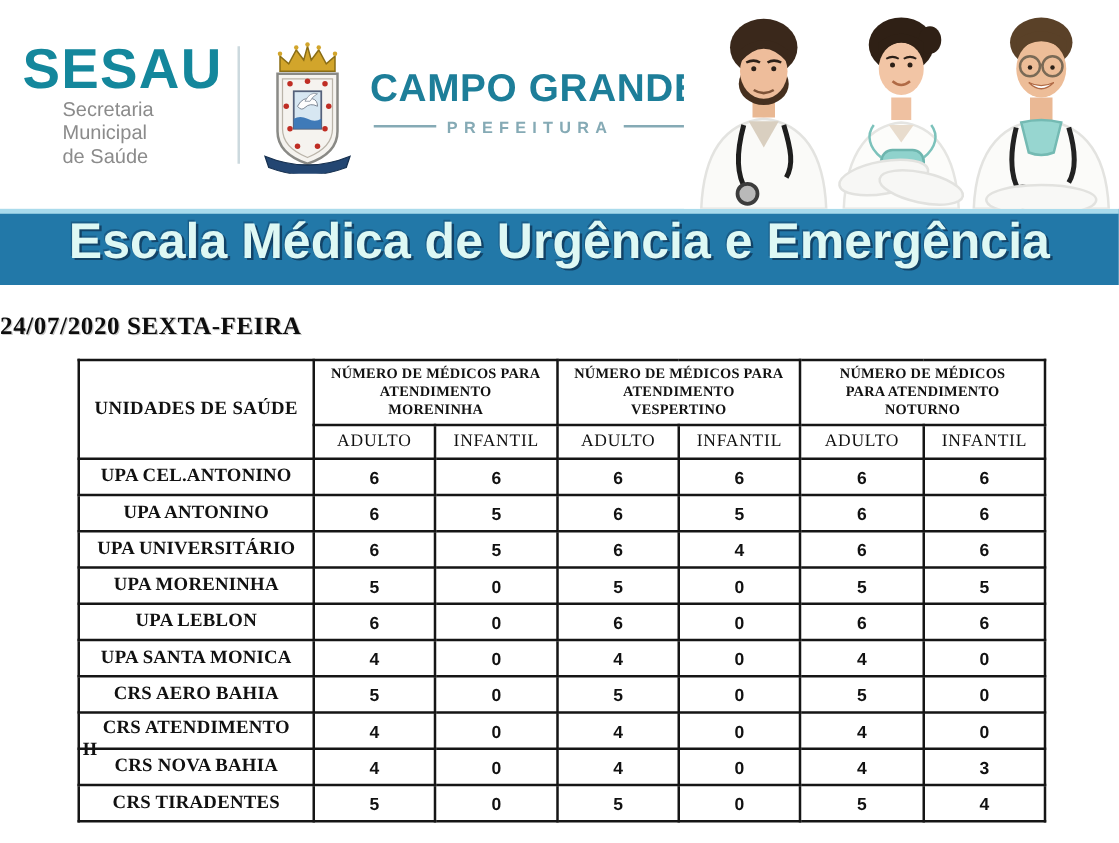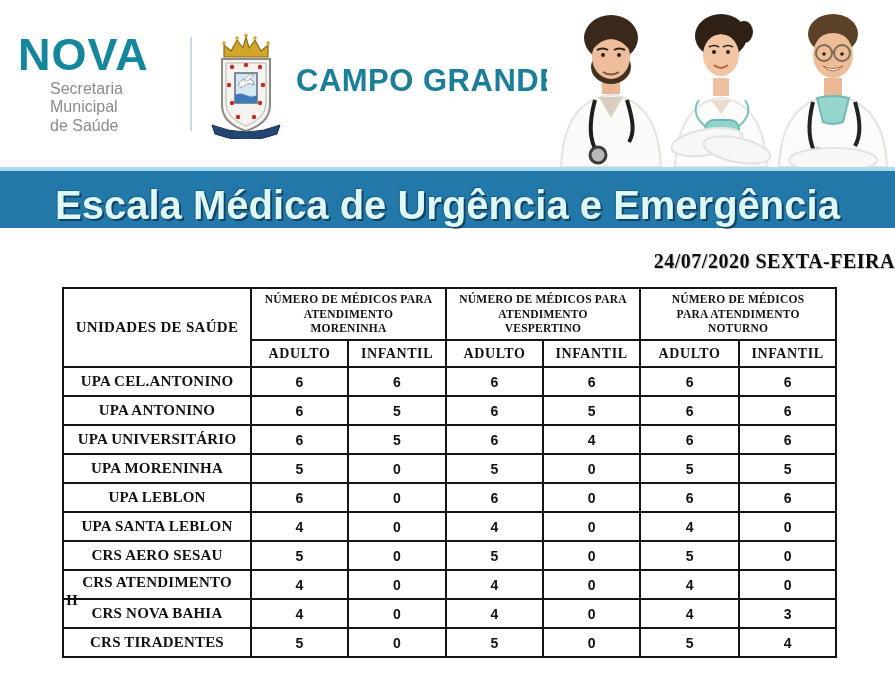--- a/index.html
+++ b/index.html
@@ -23,54 +23,54 @@
   .cg-title{font-family:"Liberation Sans",sans-serif;font-weight:bold;font-size:31px;
     color:#1d7e99;white-space:nowrap;letter-spacing:0.5px;}
   .cg-sub{display:flex;align-items:center;justify-content:center;gap:8px;margin-top:5px;}
   .cg-sub .rule{height:2px;width:50px;background:#85aab5;}
   .cg-sub .lbl{font-family:"Liberation Sans",sans-serif;font-weight:bold;font-size:13px;
     letter-spacing:5px;color:#85aab5;}
   .photo{position:absolute;right:0;top:0;width:348px;height:167px;}
 
   
   .banner{height:57px;background:#2278a8;border-top:4px solid #a9dbec;
-    display:flex;align-items:flex-end;justify-content:center;}
+    display:flex;align-items:flex-start;justify-content:center;}
   .banner .banner-text{
     font-family:"Liberation Sans",sans-serif;font-weight:bold;font-size:40px;
     color:#def8f4;white-space:nowrap;
     text-shadow:2px 2px 0 rgba(12,44,76,0.70),-1px -1px 0 rgba(12,44,76,0.35);
   }
 
   
-  .date-heading{text-align:right;margin-top:22px;font-weight:bold;font-size:20px;
+  .date-heading{text-align:left;margin-top:22px;font-weight:bold;font-size:20px;
     letter-spacing:0.5px;color:#0d0d0d;text-shadow:1px 1px 0 #c9c9c9;}
 
   
   table.schedule{border-collapse:collapse;margin:14px 0 0 62px;table-layout:fixed;
     width:773px;}
   .schedule th,.schedule td{border:2px solid #151515;padding:0;text-align:center;
     vertical-align:middle;color:#111;}
   th.unitcol{font-size:15px;font-weight:bold;letter-spacing:0.3px;}
   th.group{font-size:11.5px;font-weight:bold;line-height:1.3;height:50px;letter-spacing:0.2px;}
-  th.sub{font-size:14px;font-weight:bold;height:25px;letter-spacing:0.6px;}
+  th.sub{font-size:14px;font-weight:normal;height:25px;letter-spacing:0.6px;}
   td.unit{font-size:15px;font-weight:bold;height:27px;letter-spacing:0.2px;}
   td.num{font-family:"Liberation Sans",sans-serif;font-weight:bold;font-size:14px;height:27px;}
   td.coopha{position:relative;vertical-align:top;line-height:22px;}
   td.coopha .suffix{position:absolute;left:2px;bottom:-10px;z-index:2;font-size:15px;
     font-weight:bold;line-height:1;}
 </style>
 </head>
 <body>
 
 <div class="page">
 
   <div class="masthead">
 
     <div class="sesau-block">
-      <div class="sesau-name">NOVA</div>
+      <div class="sesau-name">SESAU</div>
       <div class="sesau-tagline">
         <div>Secretaria Municipal</div>
         <div>de Saúde</div>
       </div>
     </div>
 
     <div class="vdivider"></div>
 
     <div class="crest">
       <svg viewBox="0 0 84 106" width="84" height="106">
@@ -94,20 +94,25 @@
         <rect x="31" y="40" width="22" height="30" fill="#d7e7f2" stroke="#55617a" stroke-width="1.4"></rect>
         <path d="M31,62 Q36,59 42,62 Q48,65 53,62 L53,70 H31 Z" fill="#3f7ab8"></path>
         <path d="M34,52 Q38,44 46,46 Q50,47 50,52 Q44,49 40,53 Q37,56 34,52 Z" fill="#fdfdfd" stroke="#7e8896" stroke-width="0.8"></path>
         <path d="M40,48 Q44,40 50,42 Q46,44 44,48 Z" fill="#ffffff" stroke="#7e8896" stroke-width="0.6"></path>
         <path d="M8,92 Q42,106 76,92 L73,101 Q42,113 11,101 Z" fill="#234672" stroke="#16304f" stroke-width="1"></path>
       </svg>
     </div>
 
     <div class="prefeitura-block">
       <div class="cg-title">CAMPO GRANDE</div>
+      <div class="cg-sub">
+        <span class="rule"></span>
+        <span class="lbl">PREFEITURA</span>
+        <span class="rule"></span>
+      </div>
     </div>
 
     <div class="photo">
       <svg viewBox="0 0 348 167" width="348" height="167">
         <rect width="348" height="167" fill="#ffffff"></rect>
 
         <g>
           <path d="M14,167 C16,118 36,98 64,95 C92,98 112,118 114,167 Z" fill="#fafaf8" stroke="#e3e3e0" stroke-width="2"></path>
           <path d="M52,97 L64,118 L76,97 Z" fill="#d9cfc0"></path>
           <rect x="55" y="76" width="18" height="18" fill="#e9b893"></rect>
@@ -252,30 +257,30 @@
       <tr>
         <td class="unit">UPA LEBLON</td>
         <td class="num">6</td>
         <td class="num">0</td>
         <td class="num">6</td>
         <td class="num">0</td>
         <td class="num">6</td>
         <td class="num">6</td>
       </tr>
       <tr>
-        <td class="unit">UPA SANTA LEBLON</td>
-        <td class="num">4</td>
-        <td class="num">0</td>
-        <td class="num">4</td>
-        <td class="num">0</td>
-        <td class="num">4</td>
-        <td class="num">0</td>
-      </tr>
-      <tr>
-        <td class="unit">CRS AERO SESAU</td>
+        <td class="unit">UPA SANTA MONICA</td>
+        <td class="num">4</td>
+        <td class="num">0</td>
+        <td class="num">4</td>
+        <td class="num">0</td>
+        <td class="num">4</td>
+        <td class="num">0</td>
+      </tr>
+      <tr>
+        <td class="unit">CRS AERO BAHIA</td>
         <td class="num">5</td>
         <td class="num">0</td>
         <td class="num">5</td>
         <td class="num">0</td>
         <td class="num">5</td>
         <td class="num">0</td>
       </tr>
       <tr>
         <td class="unit coopha">
           <span>CRS ATENDIMENTO</span>

